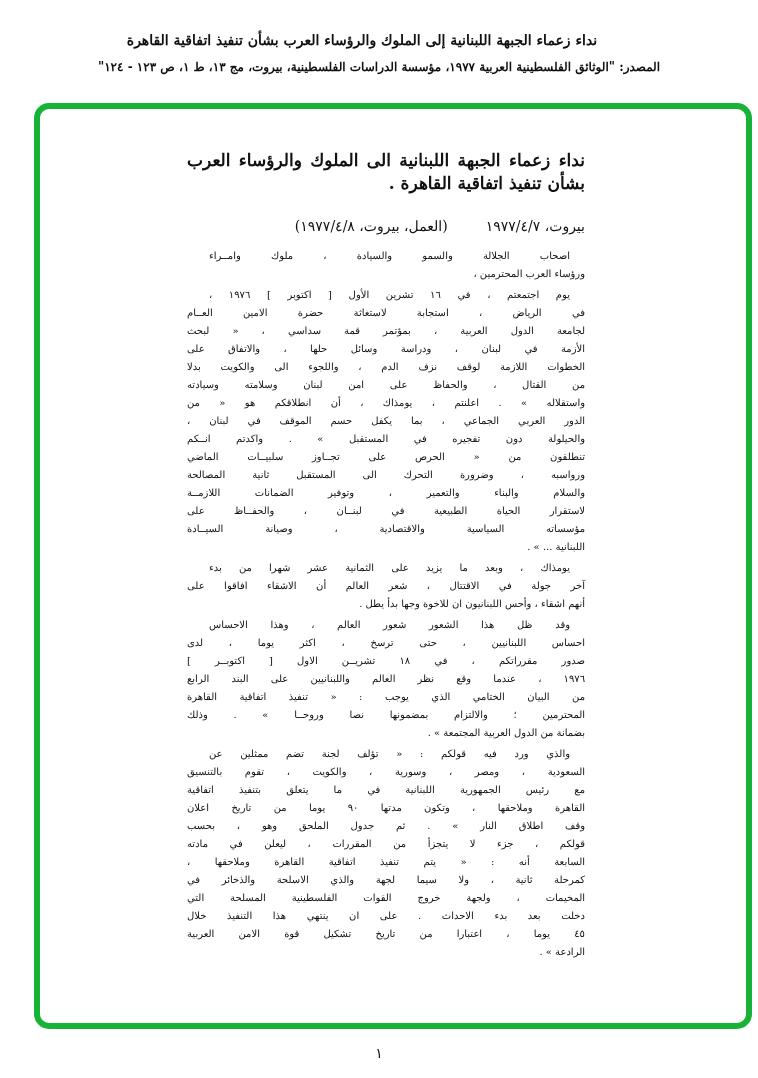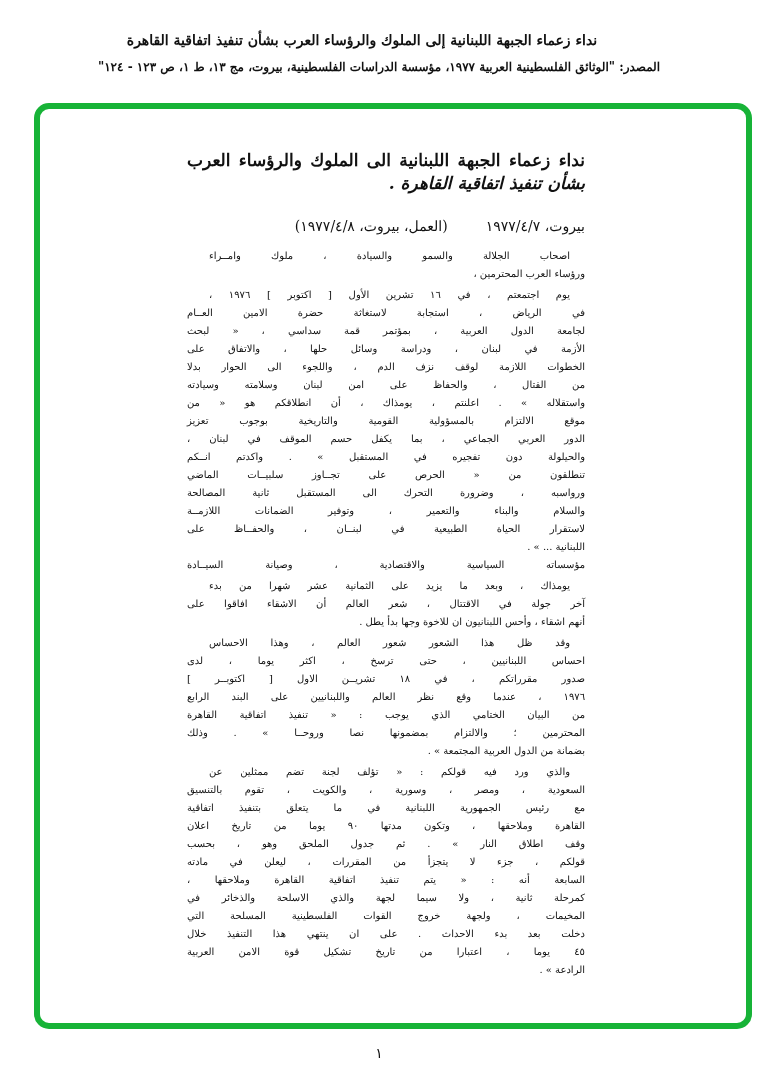--- a/index.html
+++ b/index.html
@@ -23,21 +23,21 @@
     box-sizing:border-box;border:6px solid #17b337;border-radius:15px;
     background:#fff;
   }
   .doc-col{
     direction:rtl;
     margin:40px 131px 0 147px;
     width:398px;
   }
   .doc-title{font-weight:bold;font-size:17px;line-height:23px;}
   .doc-title .t1{text-align:justify;text-align-last:justify;-moz-text-align-last:justify;}
-  .doc-title .t2{text-align:right;font-style:italic;}
+  .doc-title .t2{text-align:right;}
   .dateline{
     margin-top:22px;display:flex;flex-direction:row;justify-content:flex-start;
     gap:38px;font-size:14px;line-height:19px;direction:rtl;
   }
   .doc-body{margin-top:11px;font-size:10px;line-height:18px;}
   .para{margin:0 0 3px 0;}
   .line{text-align:justify;text-align-last:justify;-moz-text-align-last:justify;}
   .line.first{padding-right:15px;padding-left:22px;}
   .line.last{text-align:right;text-align-last:auto;-moz-text-align-last:auto;padding-left:0;}
   .page-number{
@@ -66,32 +66,31 @@
     <div class="doc-body">
         <div class="para">
           <div class="line first">اصحاب الجلالة والسمو والسيادة ، ملوك وامــراء</div>
           <div class="line last">ورؤساء العرب المحترمين ،</div>
         </div>
         <div class="para">
           <div class="line first">يوم اجتمعتم ، في ١٦ تشرين الأول [ اكتوبر ] ١٩٧٦ ،</div>
           <div class="line">في الرياض ، استجابة لاستغاثة حضرة الامين العــام</div>
           <div class="line">لجامعة الدول العربية ، بمؤتمر قمة سداسي ، « لبحث</div>
           <div class="line">الأزمة في لبنان ، ودراسة وسائل حلها ، والاتفاق على</div>
-          <div class="line">الخطوات اللازمة لوقف نزف الدم ، واللجوء الى الحوار بدلا</div>
+          <div class="line">الخطوات اللازمة لوقف نزف الدم ، واللجوء الى والكويت بدلا</div>
           <div class="line">من القتال ، والحفاظ على امن لبنان وسلامته وسيادته</div>
           <div class="line">واستقلاله » . اعلنتم ، يومذاك ، أن انطلاقكم هو « من</div>
-          <div class="line">موقع الالتزام بالمسؤولية القومية والتاريخية بوجوب تعزيز</div>
           <div class="line">الدور العربي الجماعي ، بما يكفل حسم الموقف في لبنان ،</div>
           <div class="line">والحيلولة دون تفجيره في المستقبل » . واكدتم انــكم</div>
           <div class="line">تنطلقون من « الحرص على تجــاوز سلبيــات الماضي</div>
           <div class="line">ورواسبه ، وضرورة التحرك الى المستقبل ثانية المصالحة</div>
           <div class="line">والسلام والبناء والتعمير ، وتوفير الضمانات اللازمــة</div>
           <div class="line">لاستقرار الحياة الطبيعية في لبنــان ، والحفــاظ على</div>
+          <div class="line">مؤسساته السياسية والاقتصادية ، وصيانة السيــادة</div>
           <div class="line last">اللبنانية ... » .</div>
-          <div class="line">مؤسساته السياسية والاقتصادية ، وصيانة السيــادة</div>
         </div>
         <div class="para">
           <div class="line first">يومذاك ، وبعد ما يزيد على الثمانية عشر شهرا من بدء</div>
           <div class="line">آخر جولة في الاقتتال ، شعر العالم أن الاشقاء افاقوا على</div>
           <div class="line last">أنهم اشقاء ، وأحس اللبنانيون ان للاخوة وجها بدأ يطل .</div>
         </div>
         <div class="para">
           <div class="line first">وقد ظل هذا الشعور شعور العالم ، وهذا الاحساس</div>
           <div class="line">احساس اللبنانيين ، حتى ترسخ ، اكثر يوما ، لدى</div>
           <div class="line">صدور مقرراتكم ، في ١٨ تشريــن الاول [ اكتوبــر ]</div>

